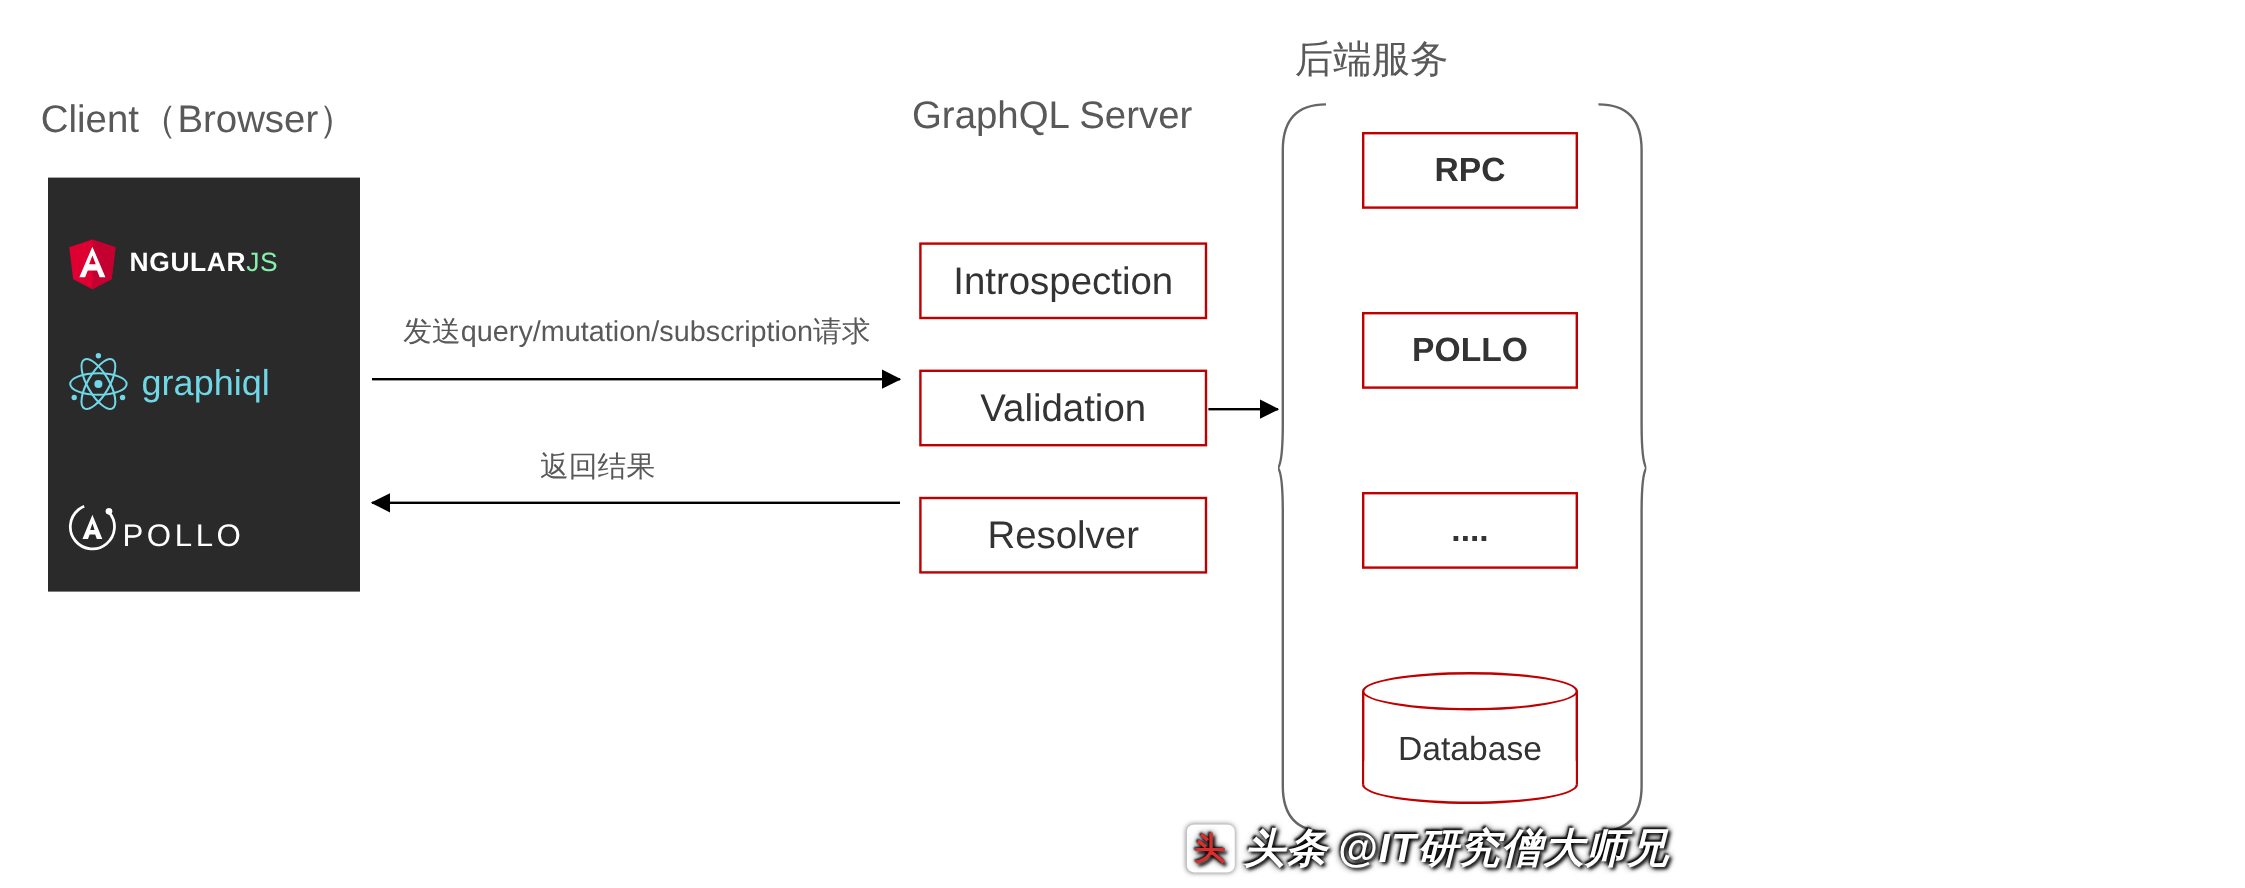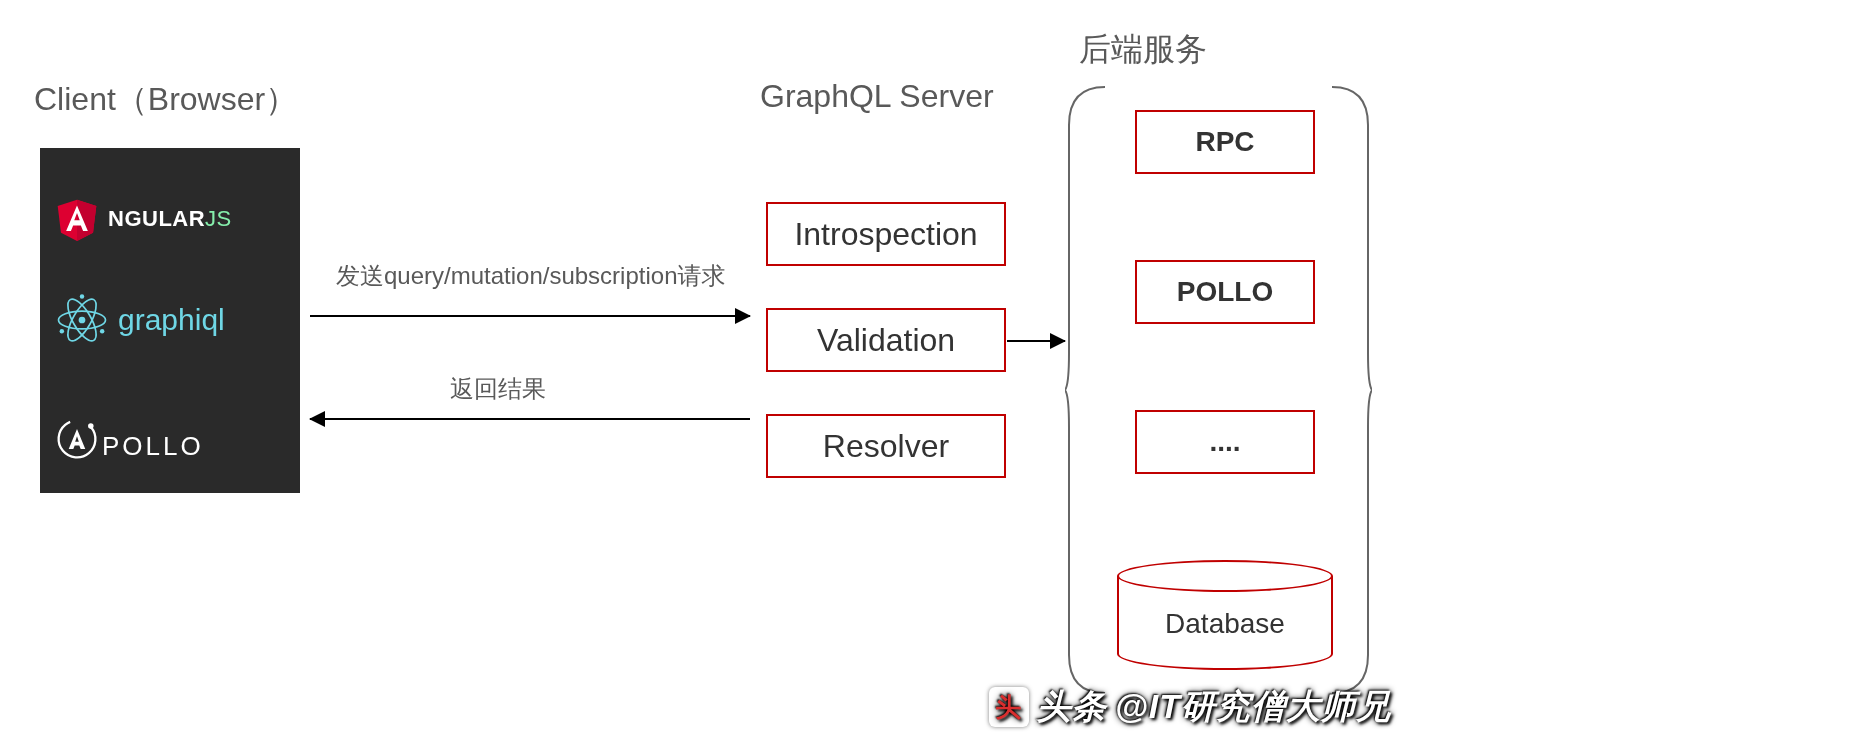--- a/index.html
+++ b/index.html
@@ -122,21 +122,21 @@
   .backend-box {
     width: 180px;
     height: 64px;
     border: 2px solid #c00000;
     background:#fff;
     display:flex; align-items:center; justify-content:center;
     font-size: 28px; color:#333;font-weight:bold;
   }
 
   .db-cylinder {
-    width: 216px; height: 110px; position: relative;
+    width: 180px; height: 110px; position: relative;
   }
   .db-cylinder .body {
     position:absolute; left:0; right:0; top:16px; bottom:16px;
     border-left:2px solid #c00000; border-right:2px solid #c00000;
     background:#fff;
   }
   .db-cylinder .top, .db-cylinder .bottom {
     position:absolute; left:0; right:0; height:32px;
     border:2px solid #c00000; border-radius:50%;
     background:#fff;

